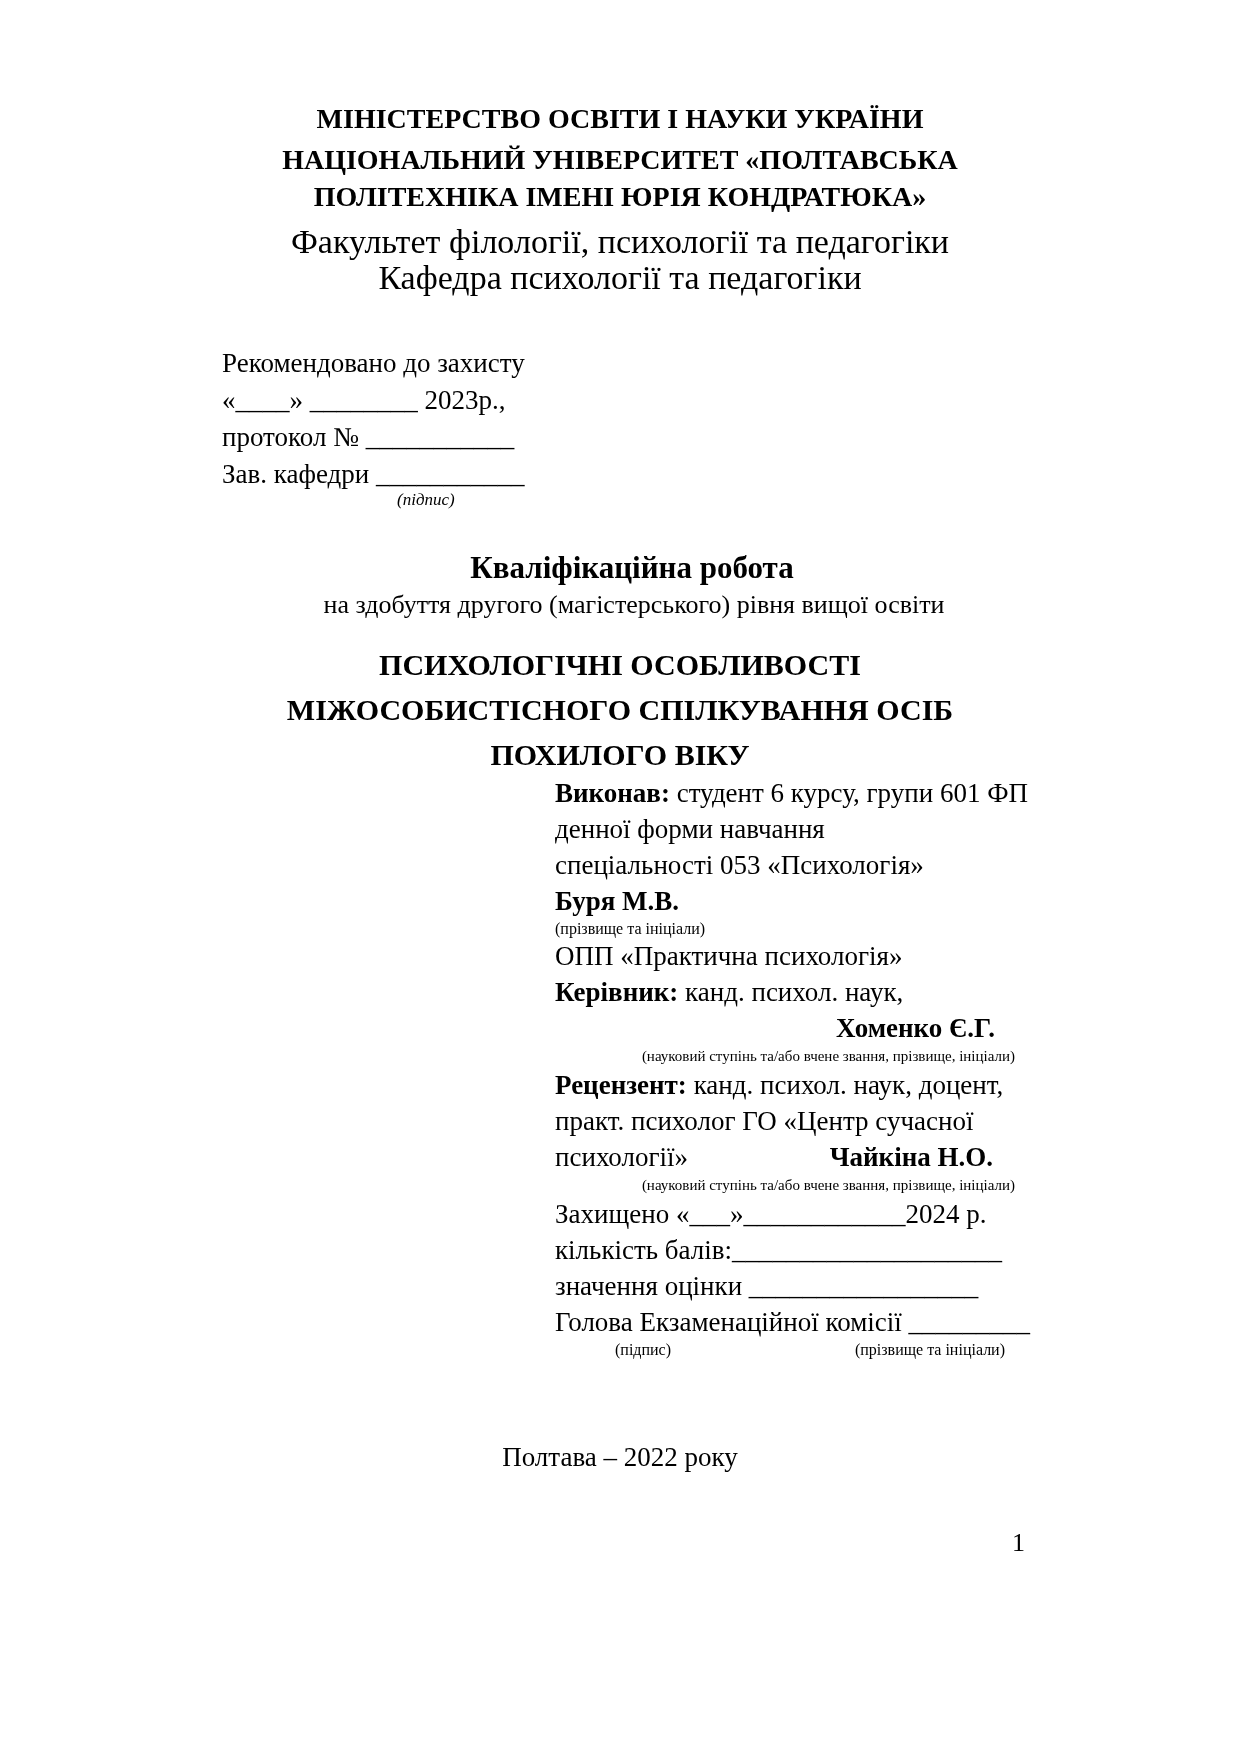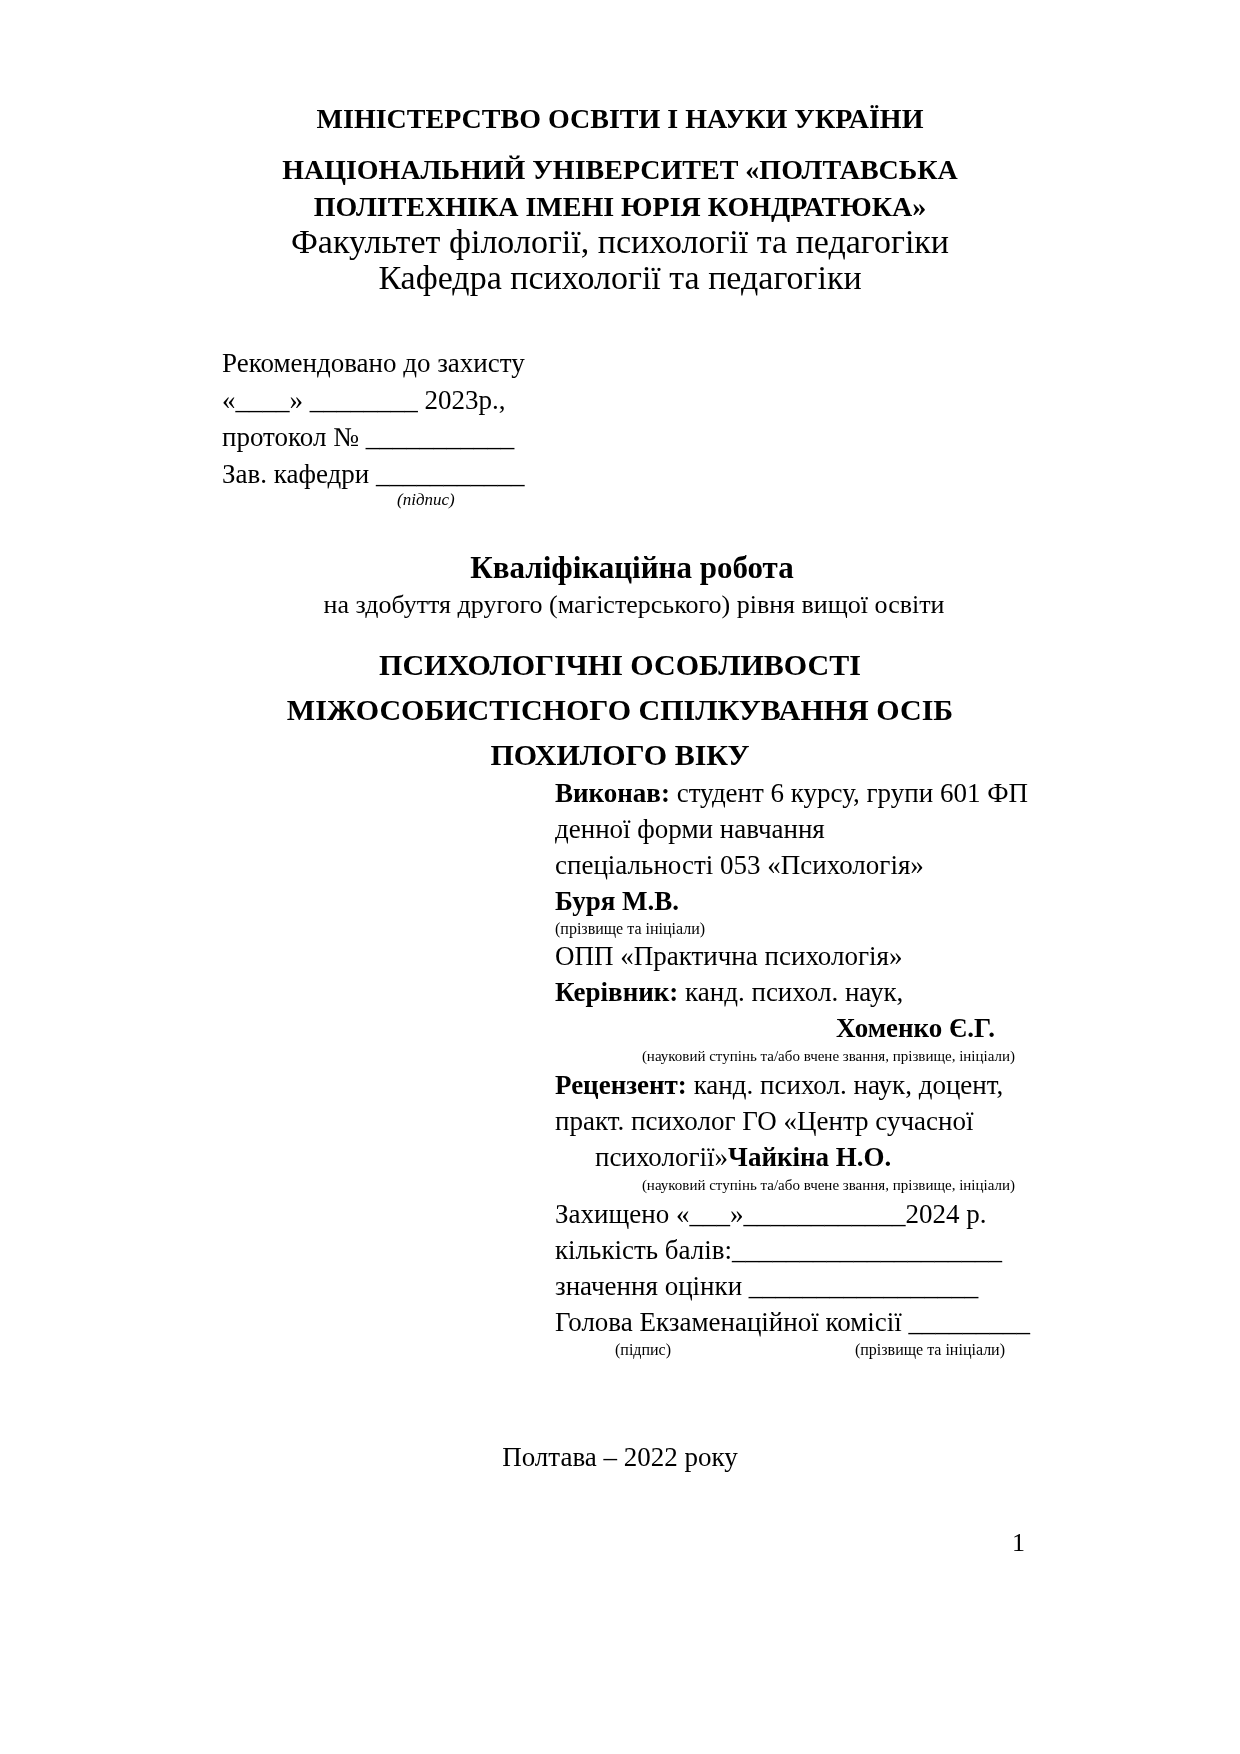--- a/index.html
+++ b/index.html
@@ -12,21 +12,21 @@
     color: #000000;
     font-family: "Liberation Serif", "DejaVu Serif", serif;
     font-size: 27px;
     overflow: hidden;
   }
   .bold { font-weight: bold; }
   .header-block {
     position: absolute; top: 100px; left: 0; width: 100%;
     text-align: center; font-weight: bold; font-size: 28px; line-height: 37px;
   }
-  .header-university { max-width: 880px; margin: 14px auto; }
+  .header-university { max-width: 880px; margin: 4px auto; }
   .faculty-block {
     position: absolute; top: 224px; left: 0; width: 100%;
     text-align: center; font-size: 34px; line-height: 36px;
   }
   .approval-block {
     position: absolute; top: 345px; left: 222px;
     font-size: 27px; line-height: 37px;
   }
   .approval-note {
     font-size: 17px; font-style: italic; line-height: 20px;
@@ -42,21 +42,21 @@
     text-align: center; font-size: 30px; font-weight: bold; line-height: 45px;
   }
   .thesis-title-inner { max-width: 700px; margin: 6px auto; }
   .credits-block {
     position: absolute; top: 775px; left: 555px; width: 478px;
     font-size: 27px; line-height: 36px;
   }
   .small-note { font-size: 16px; line-height: 19px; }
   .tiny-note { font-size: 15px; line-height: 21px; text-align: right; padding-right: 18px; }
   .align-right { text-align: right; padding-right: 38px; }
-  .row-split { display: flex; justify-content: flex-start; align-items: baseline; margin-left: 40px; }
+  .row-split { display: flex; justify-content: space-between; align-items: baseline; }
   .sig-blank { padding-left: 0; }
   .demyanyk-name { padding-right: 40px; }
   .notes-row { display: flex; justify-content: space-between; font-size: 16px; line-height: 20px; }
   .notes-row .sig-note { margin-left: 60px; }
   .notes-row .name-note { padding-right: 28px; }
   .footer-city {
     position: absolute; top: 1442px; left: 0; width: 100%;
     text-align: center; font-size: 27px;
   }
   .page-number {

